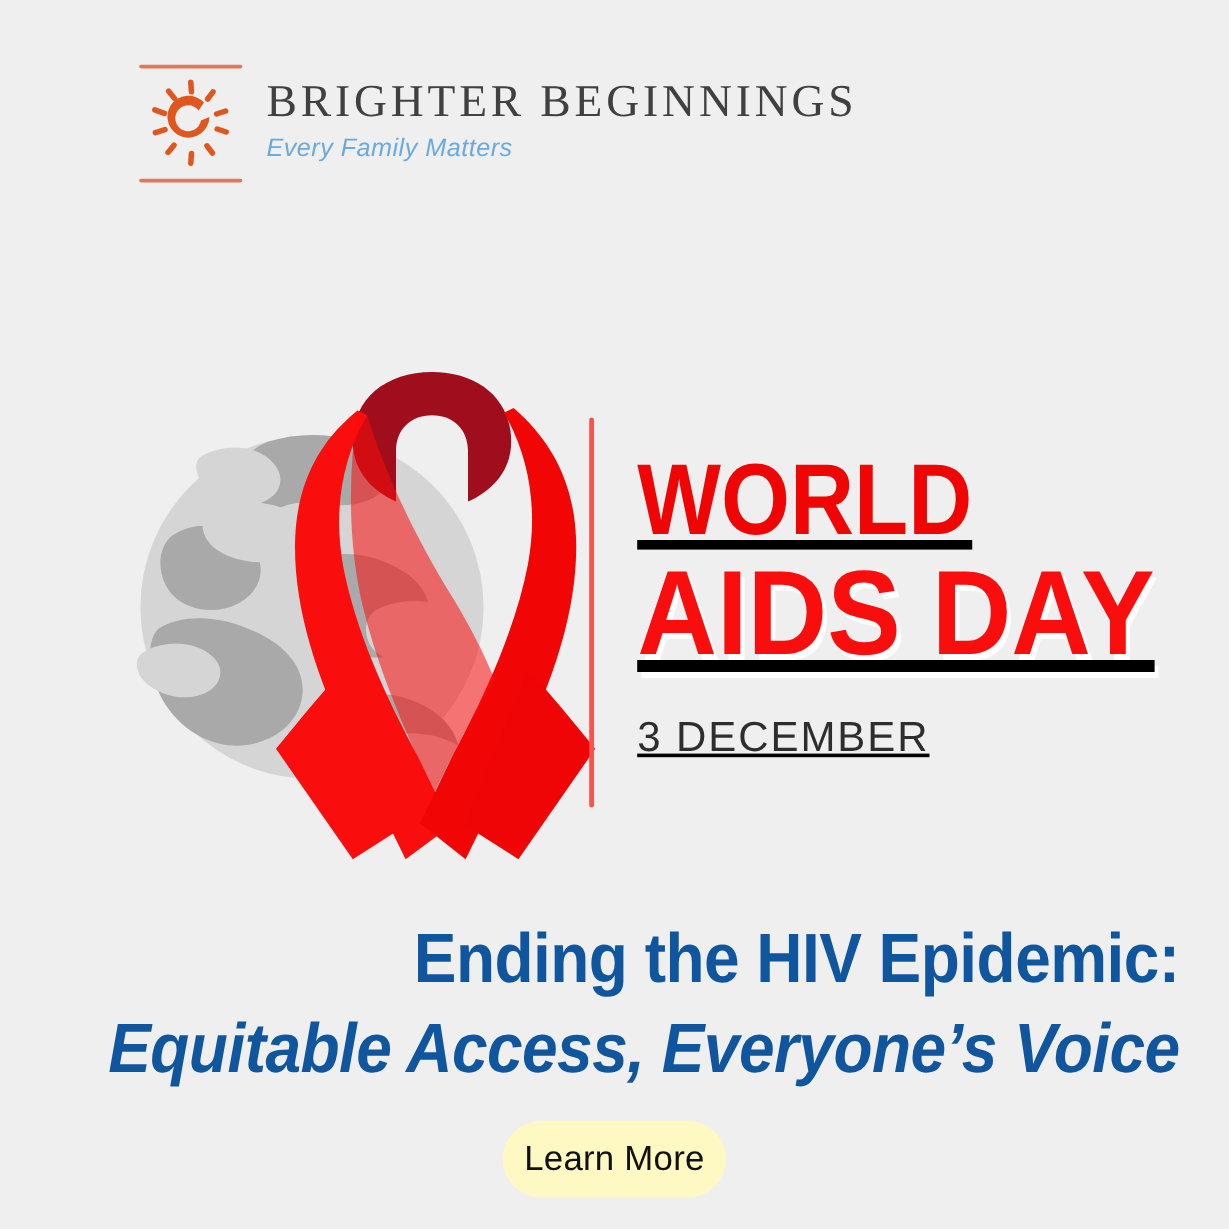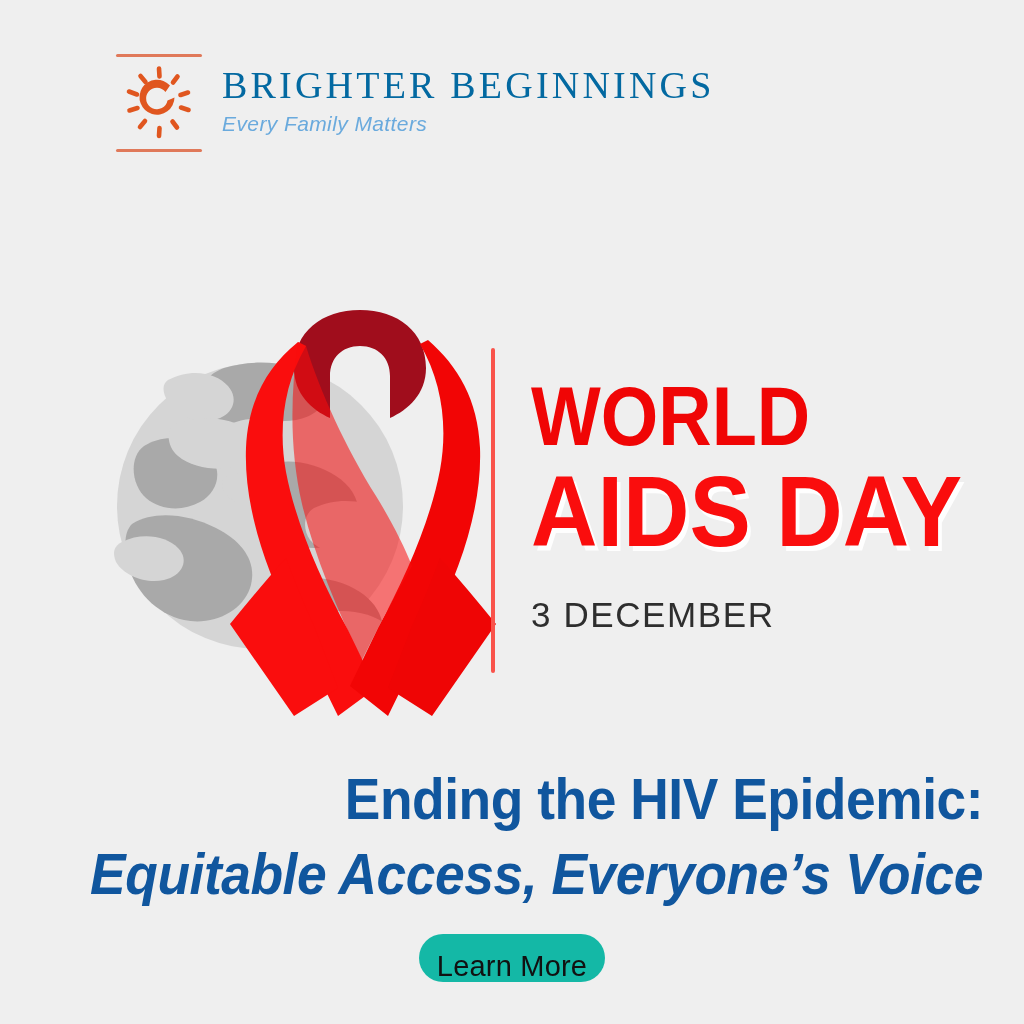--- a/index.html
+++ b/index.html
@@ -53,21 +53,21 @@
     height: 74px;
   }
   .logo-words {
     margin-left: 14px;
     padding-top: 14px;
   }
   .logo-name {
     font-family: "Liberation Serif", serif;
     font-size: 38px;
     letter-spacing: 3.2px;
-    color: #0369a1;
+    color: #404040;
     white-space: nowrap;
     line-height: 1;
   }
   .logo-tagline {
     font-family: Liberation Sans, sans-serif;
     font-style: italic;
     font-size: 21px;
     color: #6aaadd;
     letter-spacing: 0.4px;
     margin-top: 9px;
@@ -94,20 +94,21 @@
     background: #f9534b;
     border-radius: 3px;
   }
 
   
   .title-block {
     position: absolute;
     left: 531px;
     top: 378px;
     width: 460px;
+    text-decoration: underline;
   }
   .t-world {
     font-family: "Liberation Sans Narrow", "Liberation Sans", sans-serif;
     font-size: 84px;
     font-weight: 700;
     color: #f00505;
     line-height: 0.92;
     letter-spacing: 0px;
     transform: scaleX(0.88);
     transform-origin: left center;
@@ -166,26 +167,26 @@
   
   .cta-wrap {
     position: absolute;
     left: 0;
     right: 0;
     top: 934px;
     display: flex;
     justify-content: center;
   }
   .cta-button {
-    background: #14b8a6;
+    background: #fef9c3;
     color: #111111;
     border: none;
     border-radius: 999px;
     width: 186px;
-    height: 48px;
+    height: 64px;
     font-family: "Liberation Sans", sans-serif;
     font-size: 29px;
     font-weight: 300;
     letter-spacing: 0.2px;
     cursor: pointer;
     padding: 0;
     line-height: 64px;
   }
 </style>
 </head>

